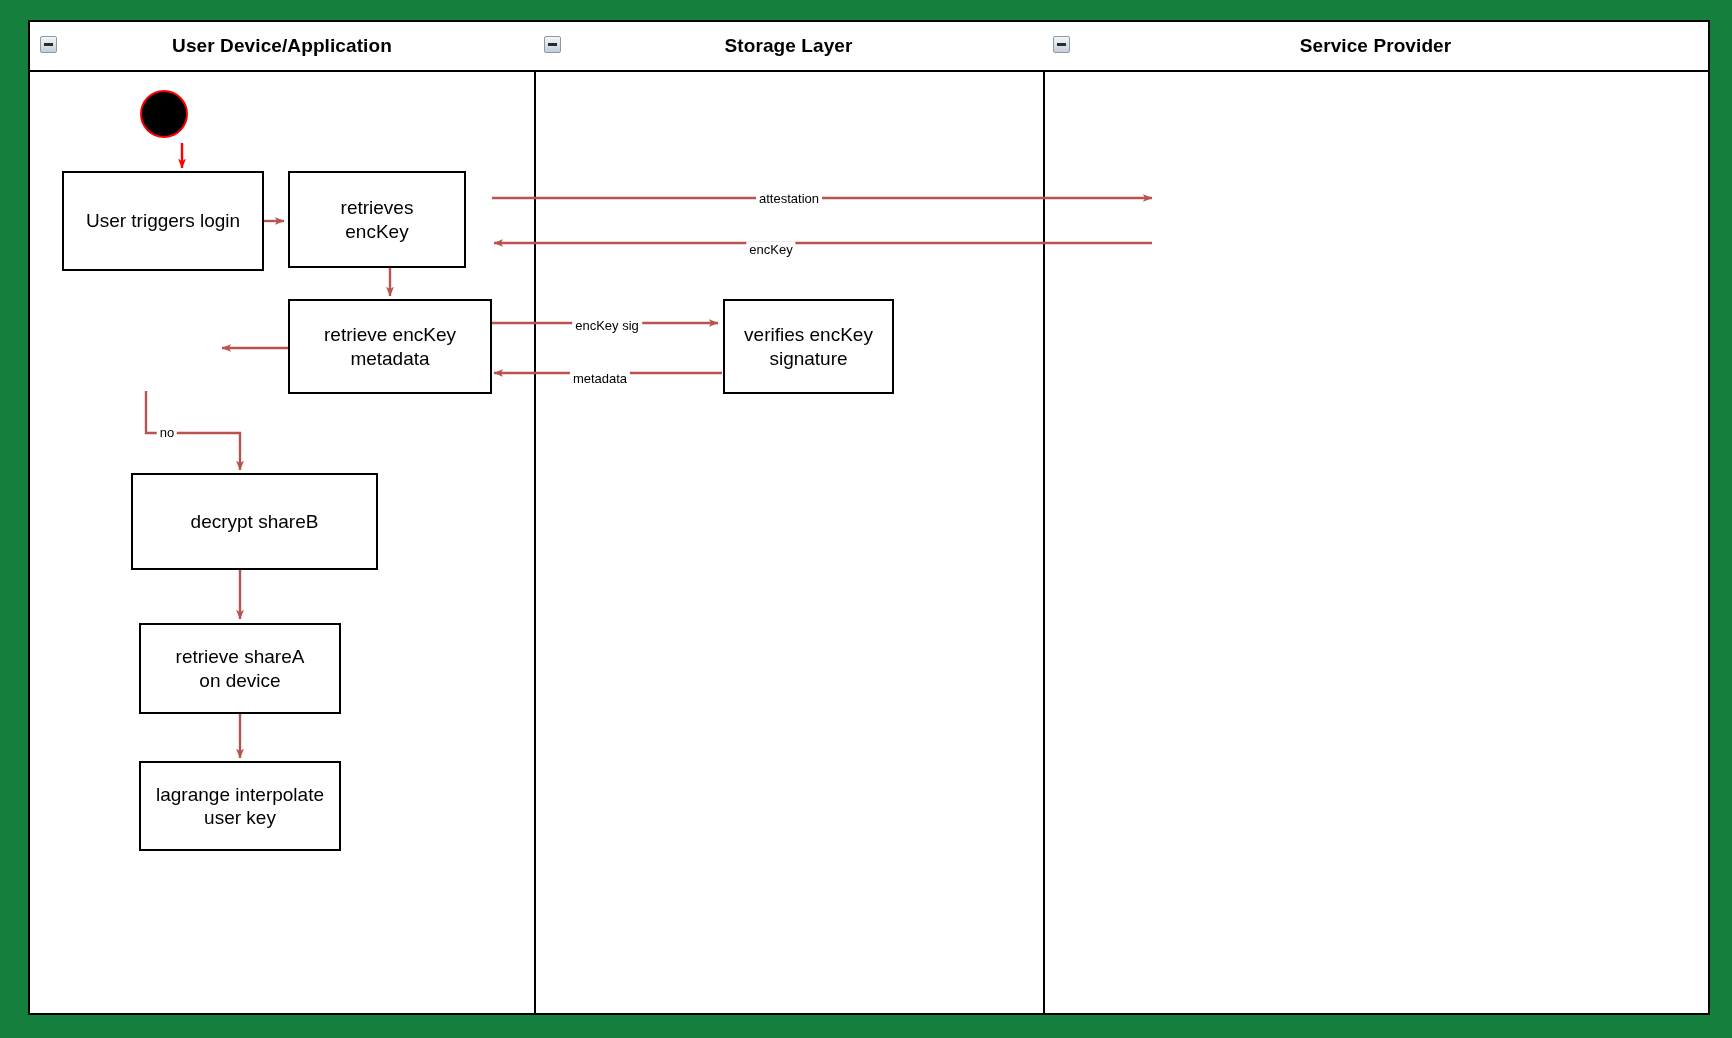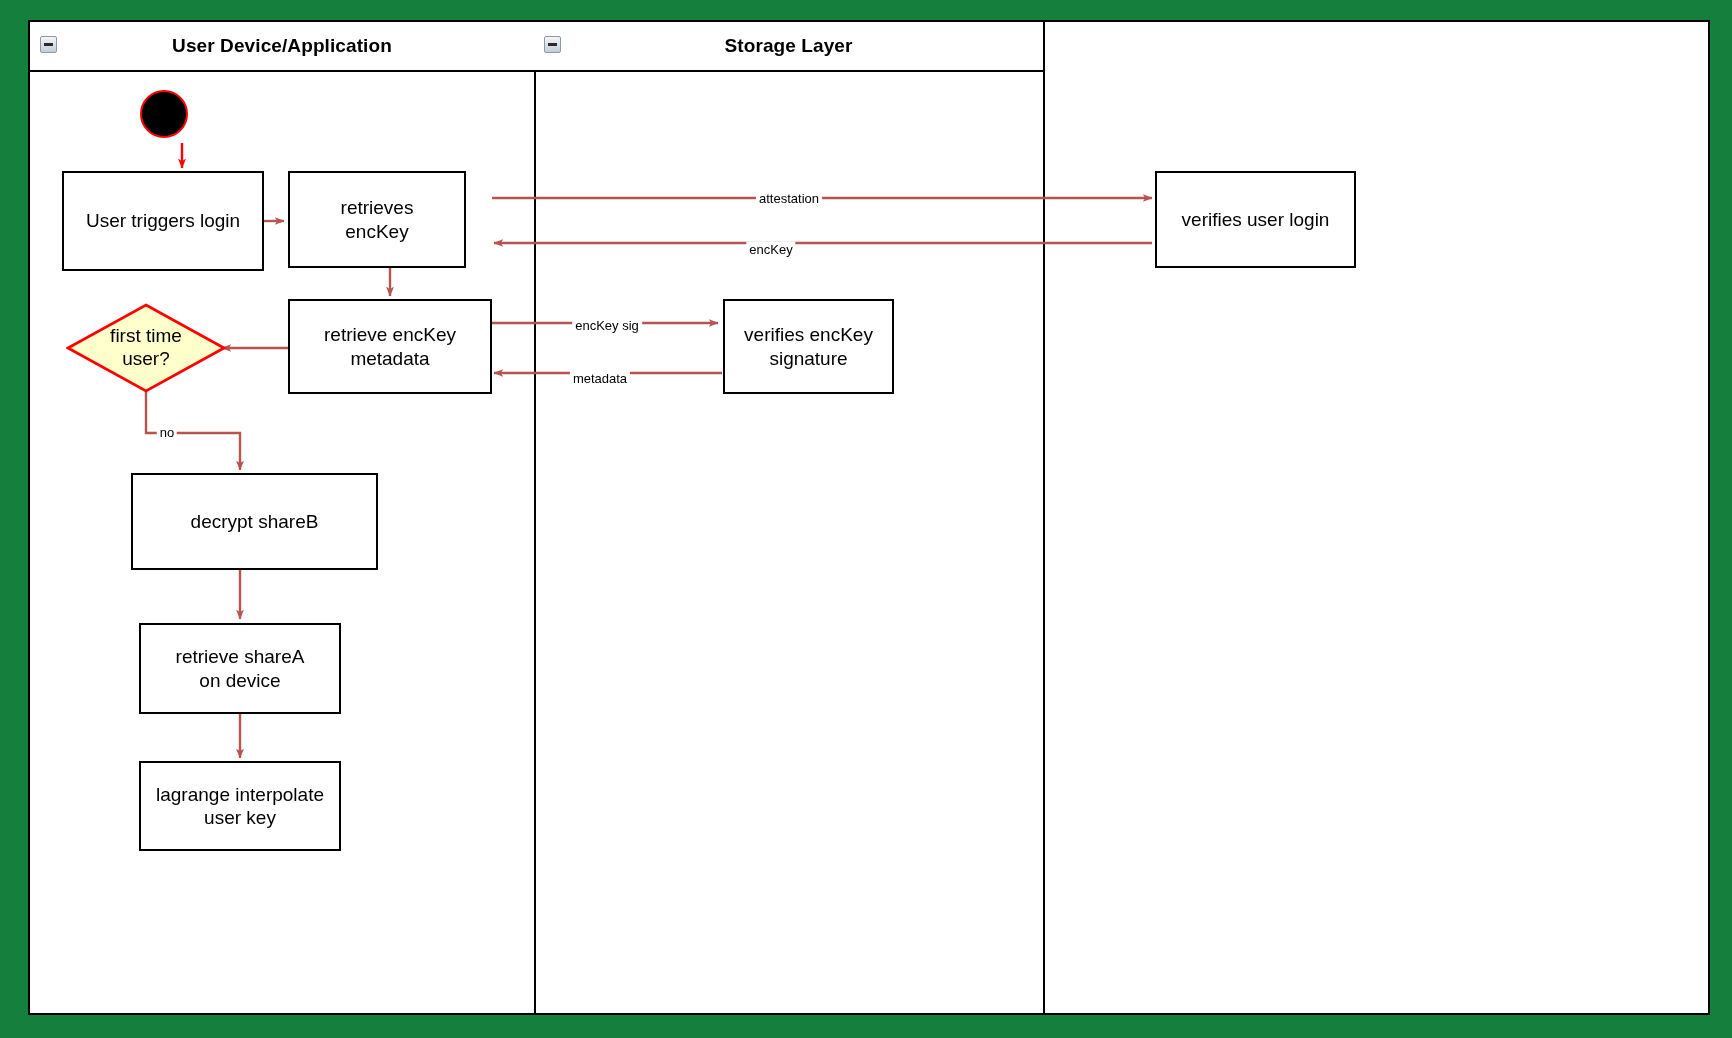--- a/index.html
+++ b/index.html
@@ -107,20 +107,26 @@
       <span class="lane-title">User Device/Application</span>
     </div>
 
     <div class="lane-header" style="left:504px;width:509px;">
       <div class="collapse-icon">
           <i></i>
         </div>
       <span class="lane-title">Storage Layer</span>
     </div>
 
+    <div class="lane-header" style="left:1013px;width:665px;">
+      <div class="collapse-icon">
+          <i></i>
+        </div>
+      <span class="lane-title">Service Provider</span>
+    </div>
   </div>
 
   <svg id="edges" viewBox="0 0 1732 1038" xmlns="http://www.w3.org/2000/svg">
     <defs>
       <marker id="ah" markerWidth="12" markerHeight="12" refX="9.4" refY="4" orient="auto" markerUnits="userSpaceOnUse">
         <path d="M0,0 L10,4 L0,8 L2.6,4 Z" fill="#b85450"></path>
       </marker>
       <marker id="ahr" markerWidth="12" markerHeight="12" refX="9.4" refY="4" orient="auto" markerUnits="userSpaceOnUse">
         <path d="M0,0 L10,4 L0,8 L2.6,4 Z" fill="#ff0000"></path>
       </marker>
@@ -161,34 +167,26 @@
   <div class="start-node" style="left:140px;top:90px;width:48px;height:48px;"></div>
 
   <div class="node" style="left:62px;top:171px;width:202px;height:100px;">User triggers login</div>
 
   <div class="node" style="left:288px;top:171px;width:178px;height:97px;">retrieves
 encKey</div>
 
   <div class="node" style="left:288px;top:299px;width:204px;height:95px;">retrieve encKey
 metadata</div>
 
-  <div class="decision" style="left:66px;top:303px;width:160px;height:90px;">
-    <svg width="160" height="90" viewBox="0 0 160 90" xmlns="http://www.w3.org/2000/svg">
-      <polygon points="80,2 158,45 80,88 2,45" fill="#ffffcc" stroke="#ff0000" stroke-width="2.6"></polygon>
-    </svg>
-    <span class="dlabel">first time
-user?</span>
-  </div>
 
   <div class="node" style="left:131px;top:473px;width:247px;height:97px;">decrypt shareB</div>
 
   <div class="node" style="left:139px;top:623px;width:202px;height:91px;">retrieve shareA
 on device</div>
 
   <div class="node" style="left:139px;top:761px;width:202px;height:90px;">lagrange interpolate
 user key</div>
 
   <div class="node" style="left:723px;top:299px;width:171px;height:95px;">verifies encKey
 signature</div>
 
-  <div class="node" style="left:1155px;top:171px;width:201px;height:97px;">verifies user login</div>
 
 </div>
 
 </body></html>

